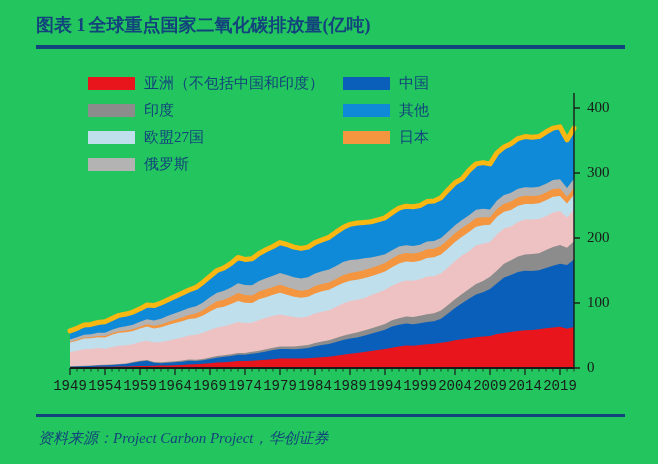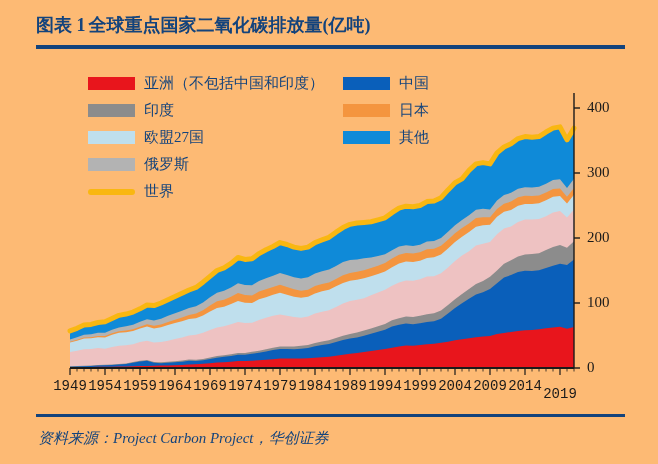--- a/index.html
+++ b/index.html
@@ -13,21 +13,21 @@
     height: 464px;
     font-family: "Liberation Serif", "DejaVu Serif", serif;
     overflow: hidden;
     position: relative;
   }
   #figure {
     position: absolute;
     left: 0; top: 0;
     width: 658px;
     height: 464px;
-    background: #fdba74;
+    background: #22c55e;
   }
   .title-row {
     position: absolute;
     left: 36px;
     top: 10px;
     width: 600px;
     height: 30px;
     display: flex;
     align-items: center;
   }
@@ -270,37 +270,33 @@
           <span class="legend-label">印度</span>
         </div>
         <div class="legend-item">
           <span class="swatch" style="background:#bfdfed"></span>
           <span class="legend-label">欧盟27国</span>
         </div>
         <div class="legend-item">
           <span class="swatch" style="background:#b3b3b3"></span>
           <span class="legend-label">俄罗斯</span>
         </div>
-        <div class="legend-item">
-          <span class="swatch line" style="background:#f9b711;border-radius:3px"></span>
-          <span class="legend-label">世界</span>
-        </div>
       </div>
       <div class="legend-col right">
         <div class="legend-item">
           <span class="swatch" style="background:#0a5fba"></span>
           <span class="legend-label">中国</span>
         </div>
         <div class="legend-item">
+          <span class="swatch" style="background:#0f8ad8"></span>
+          <span class="legend-label">其他</span>
+        </div>
+        <div class="legend-item">
           <span class="swatch" style="background:#f4953f"></span>
           <span class="legend-label">日本</span>
-        </div>
-        <div class="legend-item">
-          <span class="swatch" style="background:#0f8ad8"></span>
-          <span class="legend-label">其他</span>
         </div>
       </div>
     </div>
 
     <div id="ytick-labels">
         <div class="ytick-label" style="left: 587px; top: 307px;">0</div>
         <div class="ytick-label" style="left: 587px; top: 242px;">100</div>
         <div class="ytick-label" style="left: 587px; top: 177px;">200</div>
         <div class="ytick-label" style="left: 587px; top: 112px;">300</div>
         <div class="ytick-label" style="left: 587px; top: 47px;">400</div>
@@ -313,21 +309,21 @@
         <div class="xtick-label" style="left: 210px; top: 326px;">1969</div>
         <div class="xtick-label" style="left: 245px; top: 326px;">1974</div>
         <div class="xtick-label" style="left: 280px; top: 326px;">1979</div>
         <div class="xtick-label" style="left: 315px; top: 326px;">1984</div>
         <div class="xtick-label" style="left: 350px; top: 326px;">1989</div>
         <div class="xtick-label" style="left: 385px; top: 326px;">1994</div>
         <div class="xtick-label" style="left: 420px; top: 326px;">1999</div>
         <div class="xtick-label" style="left: 455px; top: 326px;">2004</div>
         <div class="xtick-label" style="left: 490px; top: 326px;">2009</div>
         <div class="xtick-label" style="left: 525px; top: 326px;">2014</div>
-        <div class="xtick-label" style="left: 560px; top: 326px; margin-top: 8px;">2019</div>
+        <div class="xtick-label" style="left: 560px; top: 326px;">2019</div>
       </div>
 
   </div>
 
   <div class="rule-bottom"></div>
 
   <div class="source-row">
     <span class="source-text">资料来源：Project Carbon Project，华创证券</span>
   </div>
 

